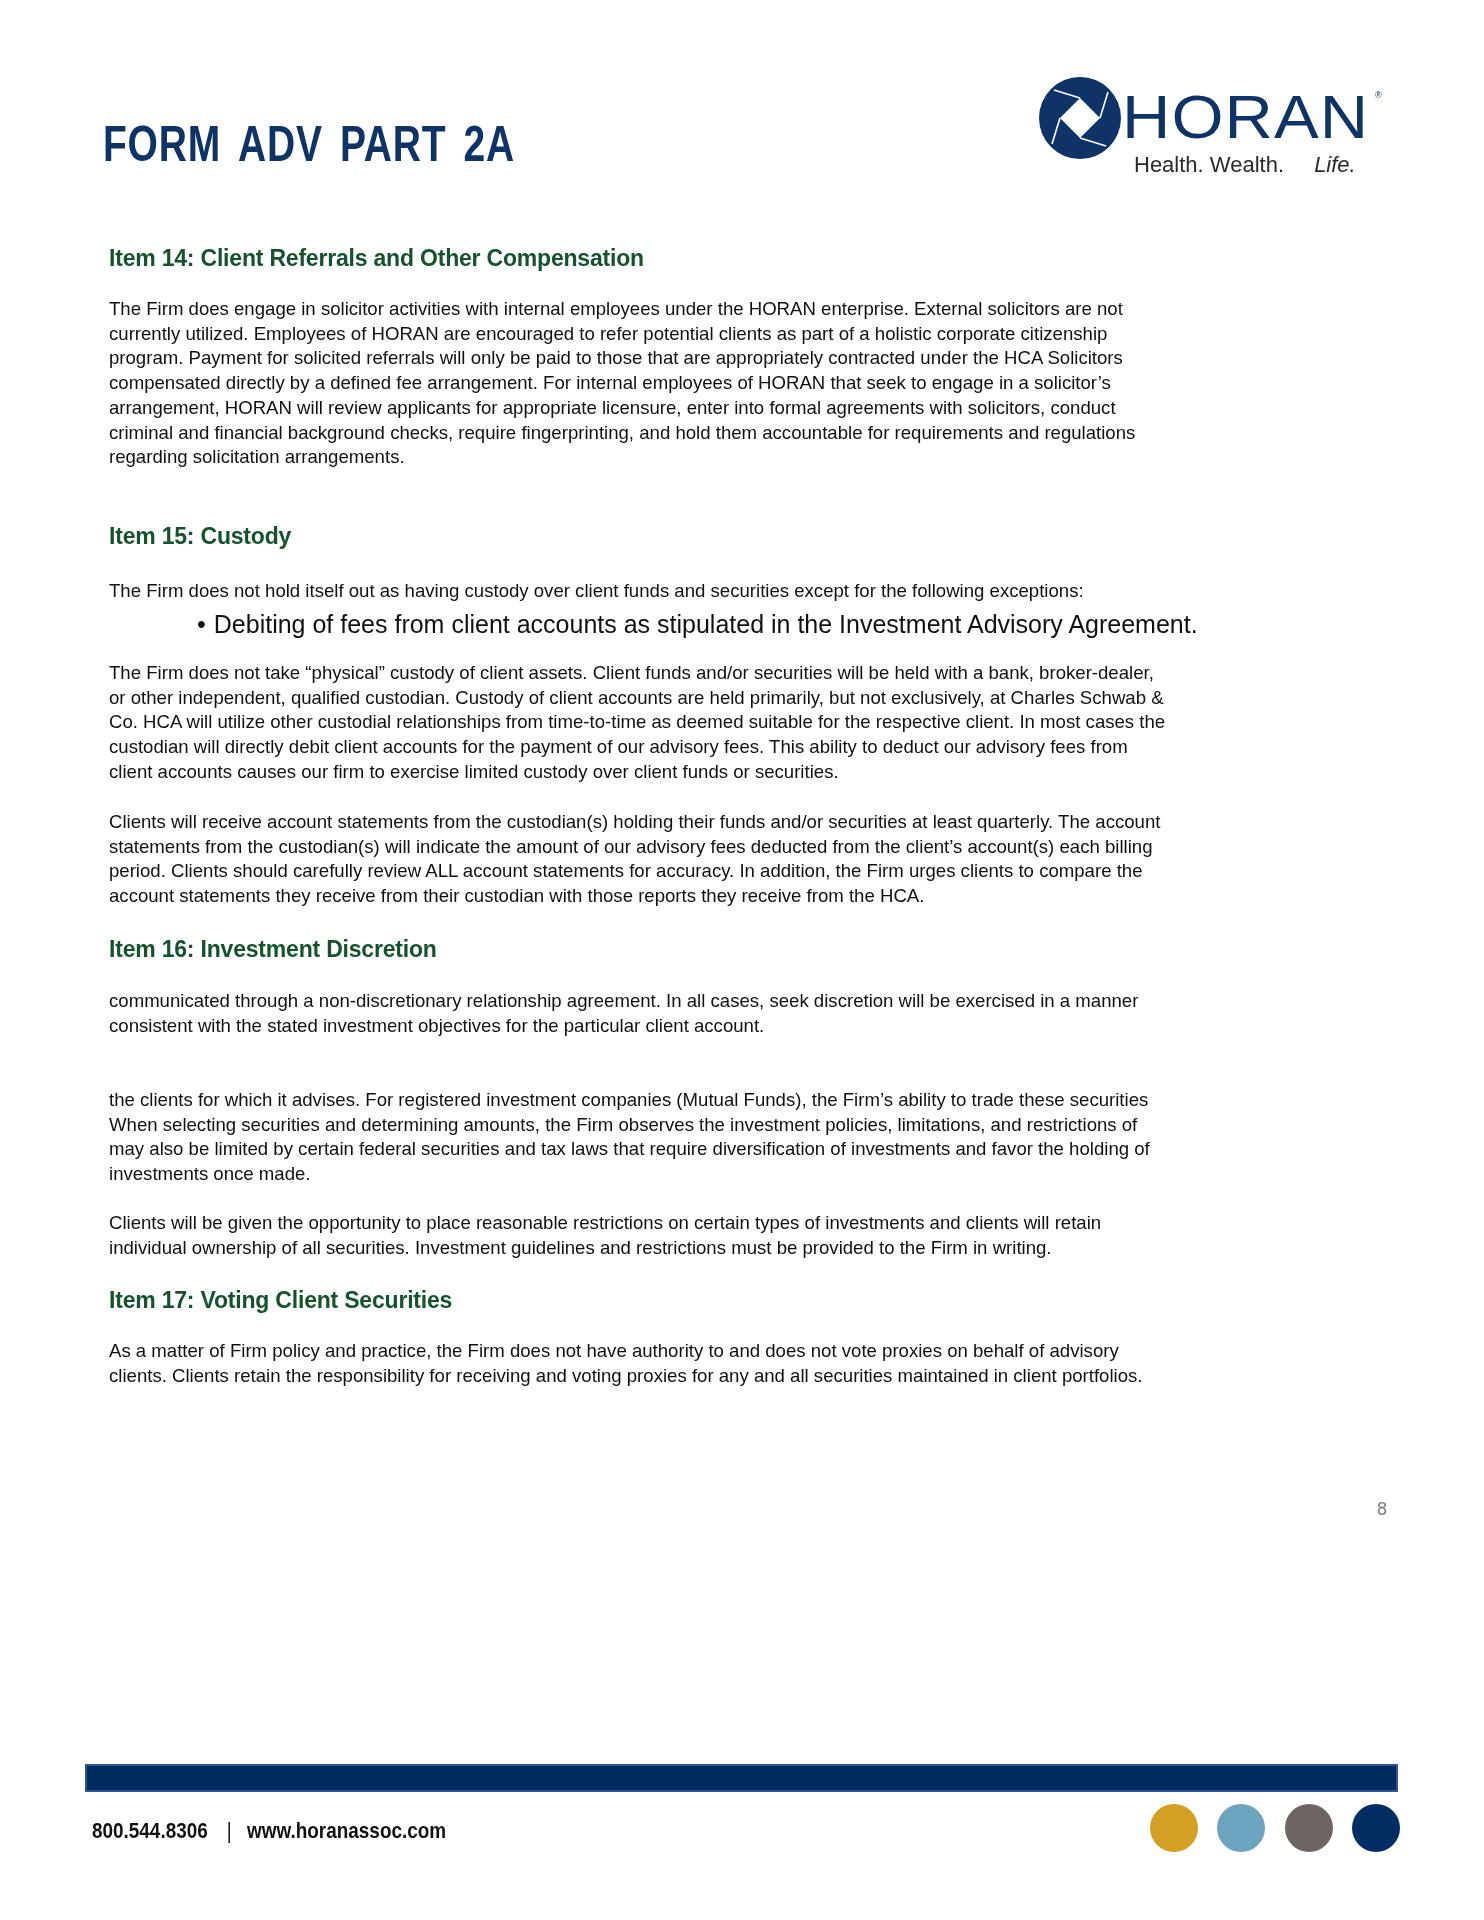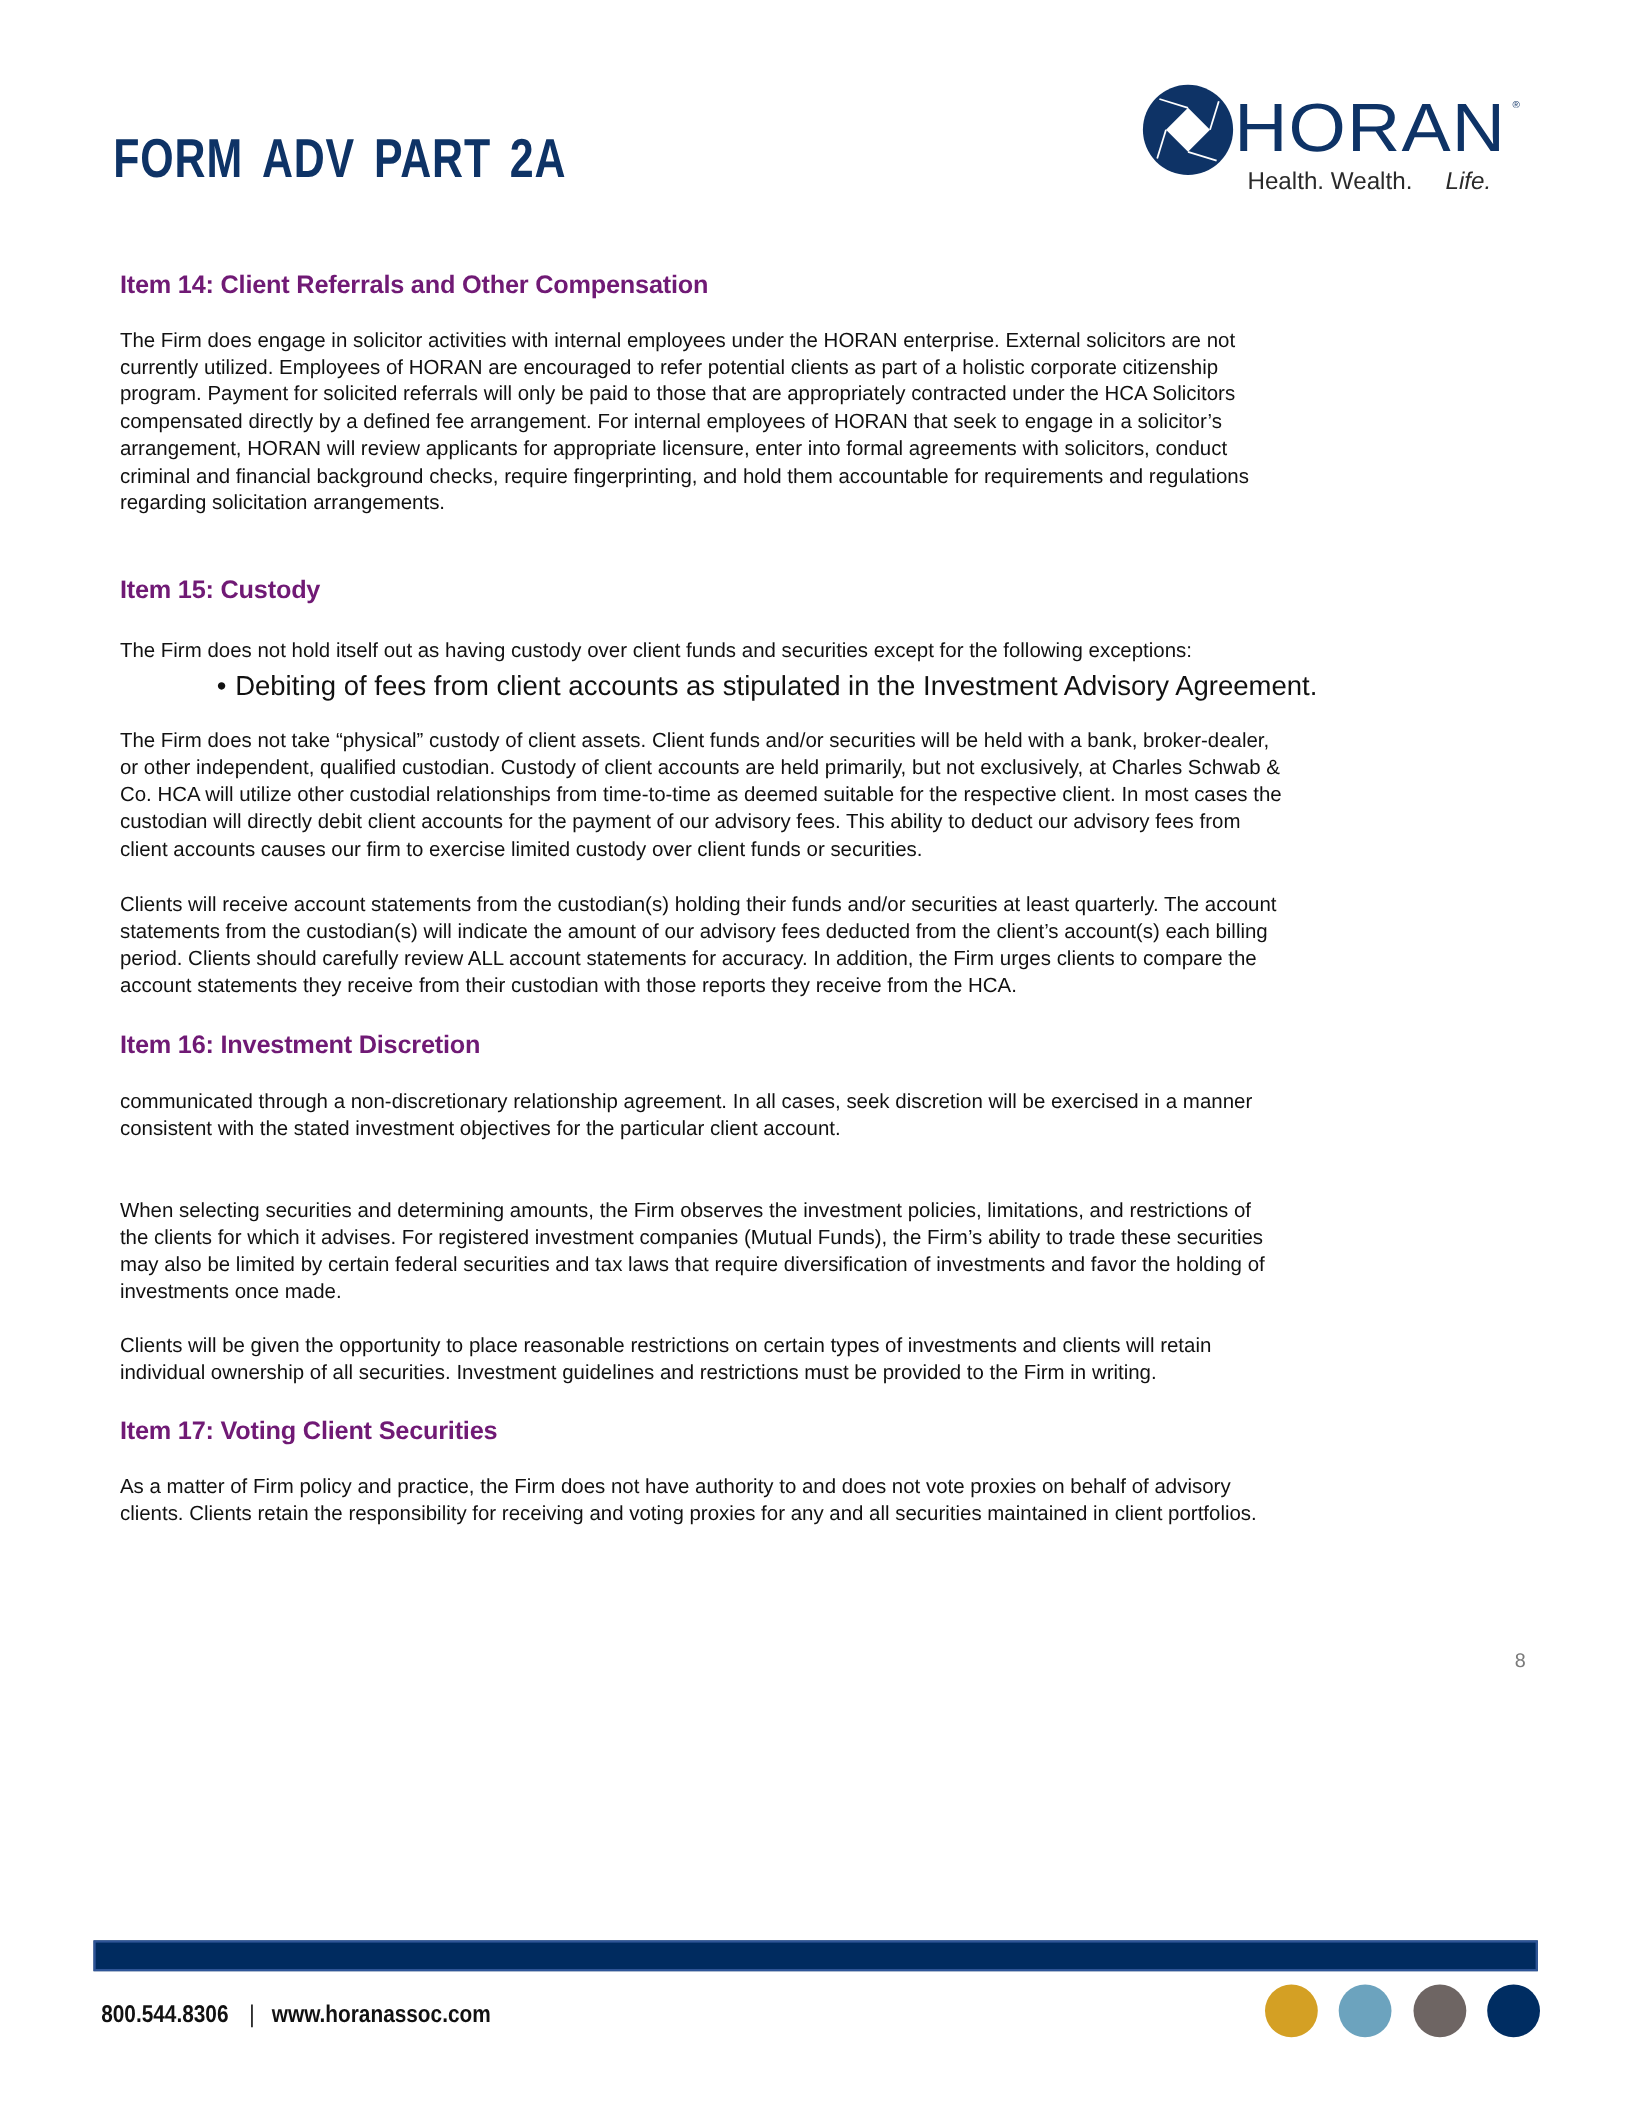--- a/index.html
+++ b/index.html
@@ -10,21 +10,21 @@
            transform: scaleX(0.78); transform-origin: left top; line-height: 52px; }
   .title span + span { margin-left: 22px; }
   .logo { position: absolute; left: 1038px; top: 74px; width: 345px; height: 110px; }
   .logo-mark { position: absolute; left: 0; top: 2px; width: 84px; height: 84px; }
   .logo-word { position: absolute; left: 84px; top: 10px; font-size: 62px; color: #0E3366;
                letter-spacing: 1px; line-height: 66px; font-weight: normal; transform: scaleX(1.08); transform-origin: left top; }
   .logo-reg { position: absolute; left: 337px; top: 16px; font-size: 9px; color: #0E3366; }
   .logo-tag { position: absolute; left: 96px; top: 78px; font-size: 22px; color: #2a2a2a; line-height: 26px; white-space: nowrap; }
   .logo-tag i { font-style: italic; margin-left: 24px; }
   .h { position: absolute; left: 109px; font-weight: bold; font-size: 23px; line-height: 28px;
-       white-space: nowrap; color: #701a75; letter-spacing: -0.2px; }
+       white-space: nowrap; color: #14532d; letter-spacing: -0.2px; }
   .p { position: absolute; left: 109px; width: 1290px; font-size: 18.6px; line-height: 24.7px;
        color: #111; }
   .p .ln { display: block; white-space: nowrap; }
   .bullet { position: absolute; left: 197px; font-size: 25px; line-height: 24.7px; white-space: nowrap; }
   .bullet .dot { margin-right: 8px; }
   .pagenum { position: absolute; left: 1377px; top: 1499px; font-size: 18px; color: #7a7a7a; }
   .bar { position: absolute; left: 85px; top: 1764px; width: 1313px; height: 28px;
          background: #002B5F; border: 2px solid #2F5597; box-sizing: border-box; }
   .footer-text { position: absolute; left: 92px; top: 1818px; font-size: 22px; font-weight: bold;
                  color: #111; white-space: nowrap; transform: scaleX(0.86); transform-origin: left top; }
@@ -84,22 +84,22 @@
   <span class="ln">period. Clients should carefully review ALL account statements for accuracy. In addition, the Firm urges clients to compare the</span>
   <span class="ln">account statements they receive from their custodian with those reports they receive from the HCA.</span>
 </div>
 
 <div class="h" style="top:935px;">Item 16: Investment Discretion</div>
 <div class="p" style="top:989px;">
   <span class="ln">communicated through a non-discretionary relationship agreement. In all cases, seek discretion will be exercised in a manner</span>
   <span class="ln">consistent with the stated investment objectives for the particular client account.</span>
 </div>
 <div class="p" style="top:1088px;">
+  <span class="ln">the clients for which it advises. For registered investment companies (Mutual Funds), the Firm’s ability to trade these securities</span>
   <span class="ln">When selecting securities and determining amounts, the Firm observes the investment policies, limitations, and restrictions of</span>
-  <span class="ln">the clients for which it advises. For registered investment companies (Mutual Funds), the Firm’s ability to trade these securities</span>
   <span class="ln">may also be limited by certain federal securities and tax laws that require diversification of investments and favor the holding of</span>
   <span class="ln">investments once made.</span>
 </div>
 <div class="p" style="top:1211px;">
   <span class="ln">Clients will be given the opportunity to place reasonable restrictions on certain types of investments and clients will retain</span>
   <span class="ln">individual ownership of all securities. Investment guidelines and restrictions must be provided to the Firm in writing.</span>
 </div>
 
 <div class="h" style="top:1286px;">Item 17: Voting Client Securities</div>
 <div class="p" style="top:1339px;">

